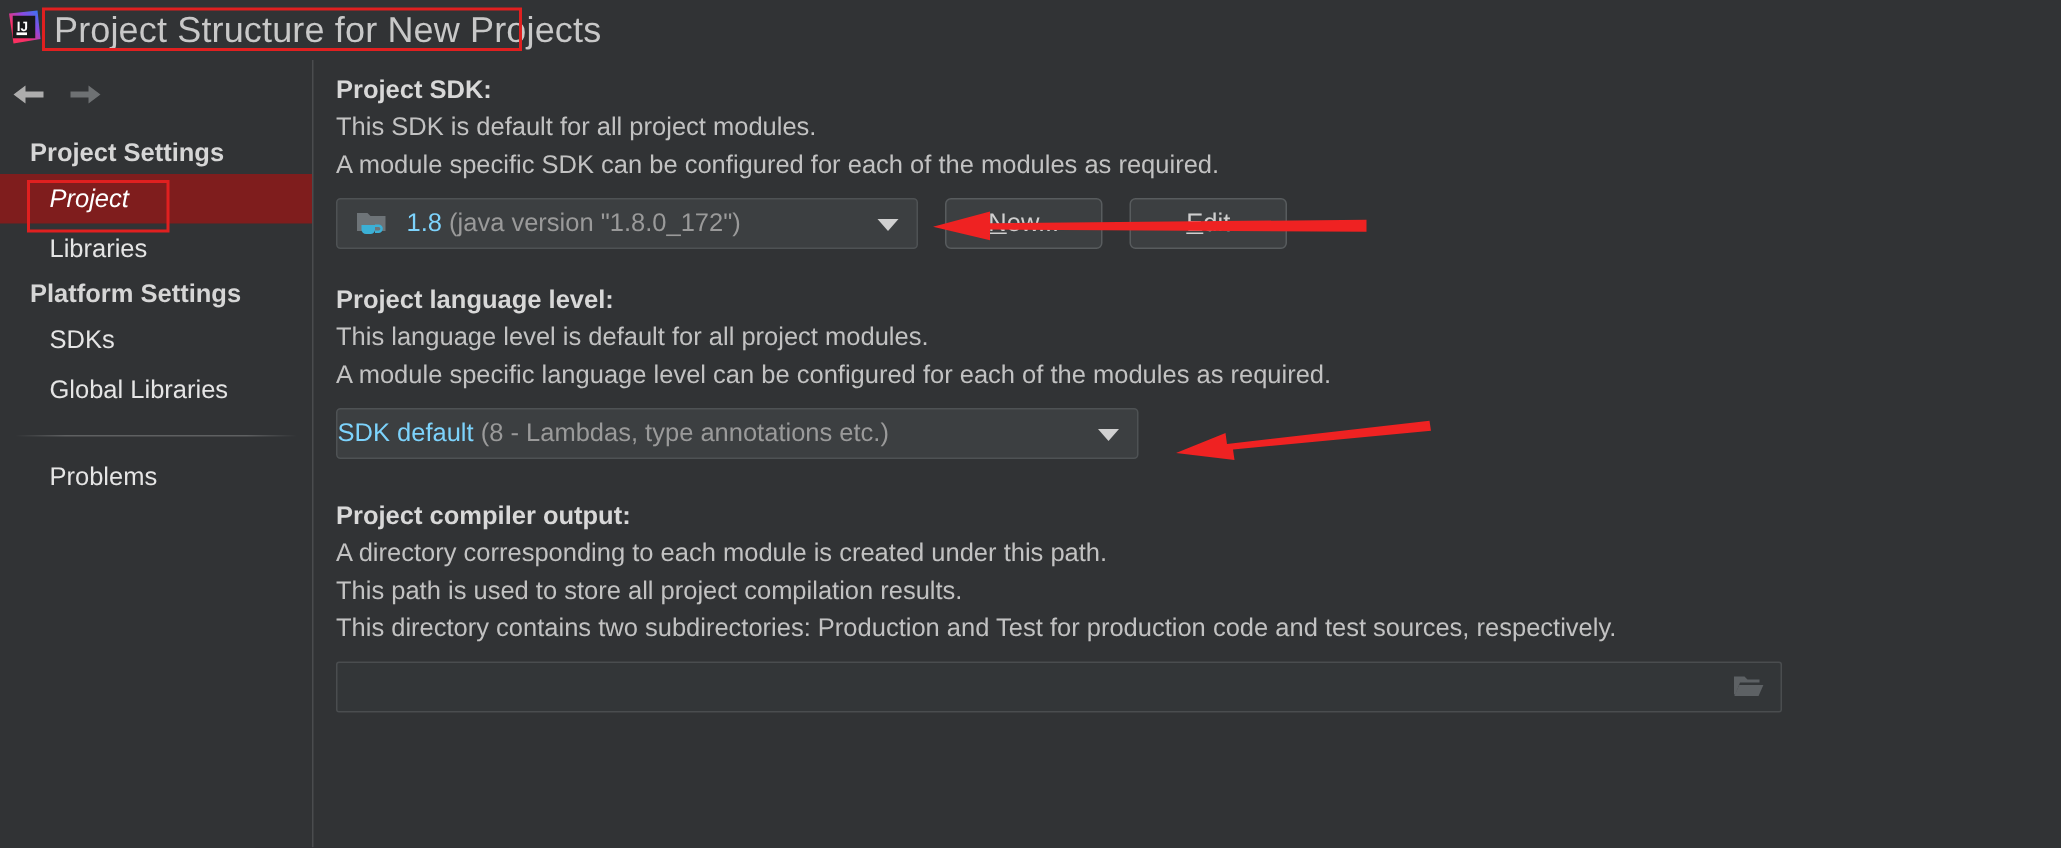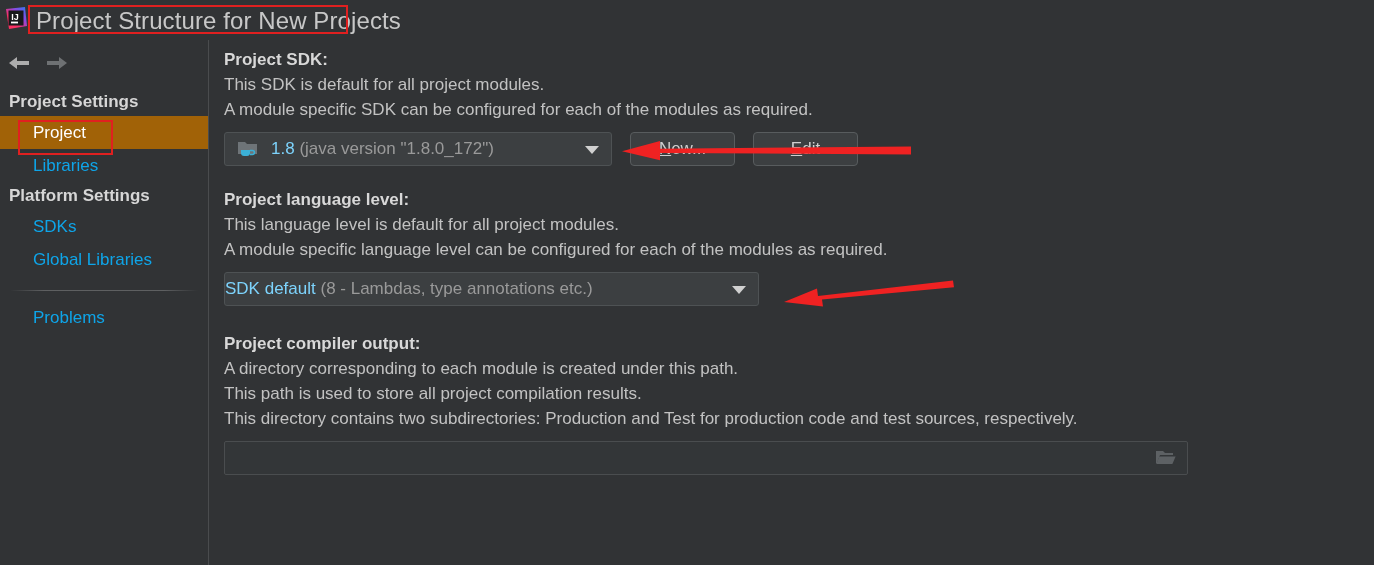--- a/index.html
+++ b/index.html
@@ -72,34 +72,35 @@
   #sidebar {
     position: absolute;
     left: 0; top: 88px;
     width: 208px; height: 477px;
     background: #313335;
   }
   .side-group {
     font-size: 17px;
     font-weight: bold;
     color: #d6d6d6;
-    padding: 3px 0 3px 9px;
+    padding: 3px 0 3px 20px;
     line-height: 22px;
     white-space: nowrap;
   }
   .side-item {
     font-size: 17px;
-    color: #0ea5e9;
+    color: #e5e5e5;
     padding: 5px 0 5px 33px;
     line-height: 23px;
     white-space: nowrap;
   }
   .side-item.selected {
-    background: #a16207;
+    background: #7f1d1d;
     color: #ffffff;
+    font-style: italic;
   }
   #side-sep {
     margin: 14px 10px 10px 10px;
     height: 1px;
     background: linear-gradient(to right, rgba(255,255,255,0) 0%, rgba(255,255,255,.22) 18%, rgba(255,255,255,.22) 82%, rgba(255,255,255,0) 100%);
   }
   
   #project-hl {
     position: absolute;
     left: 18px; top: 32px;

